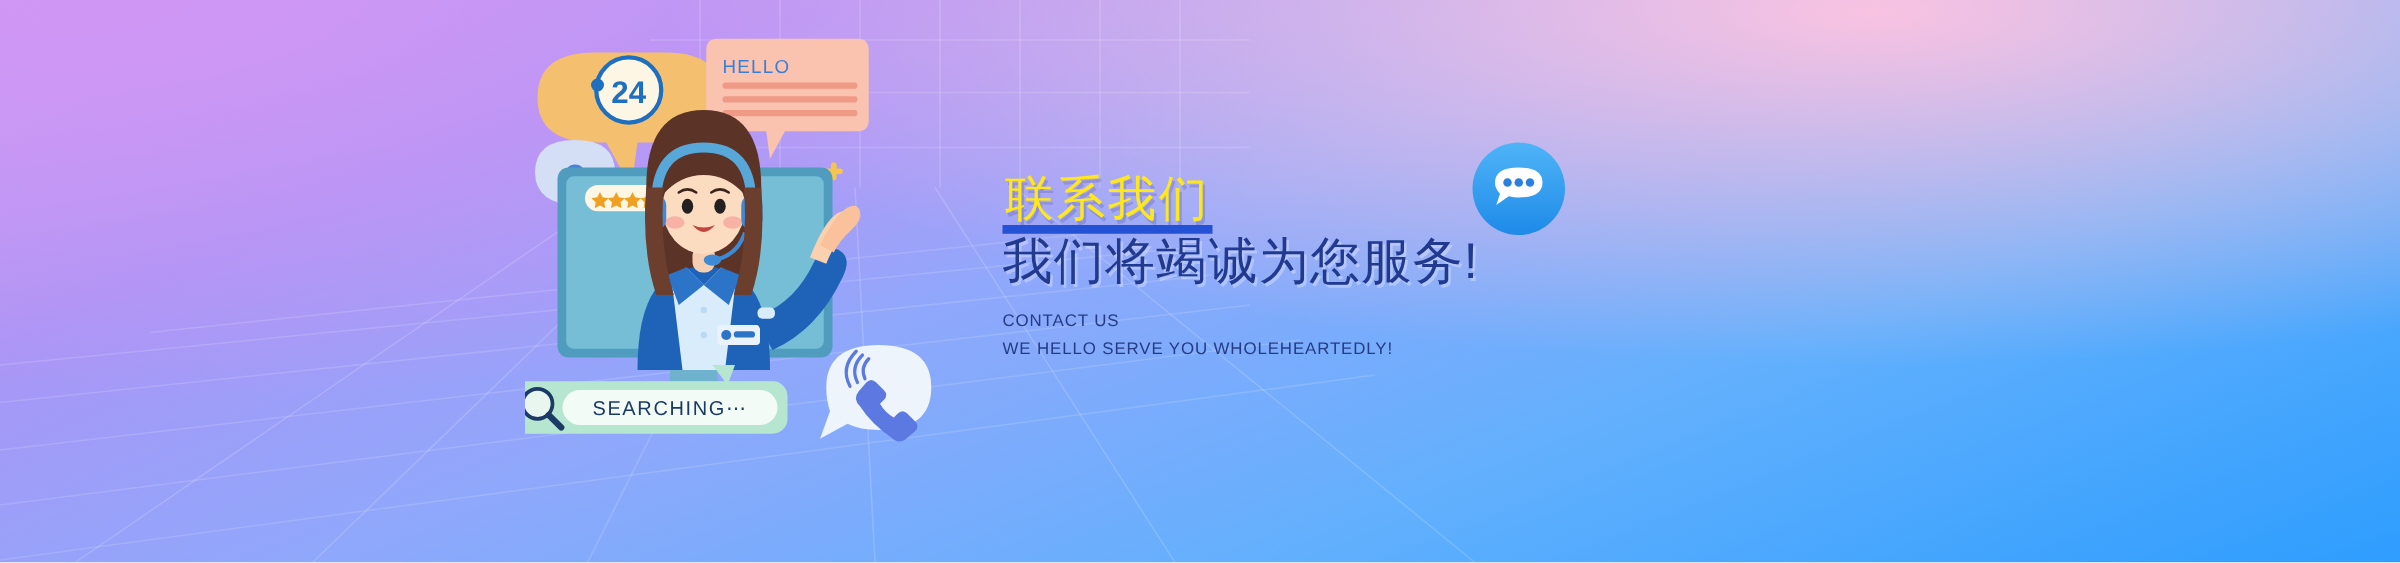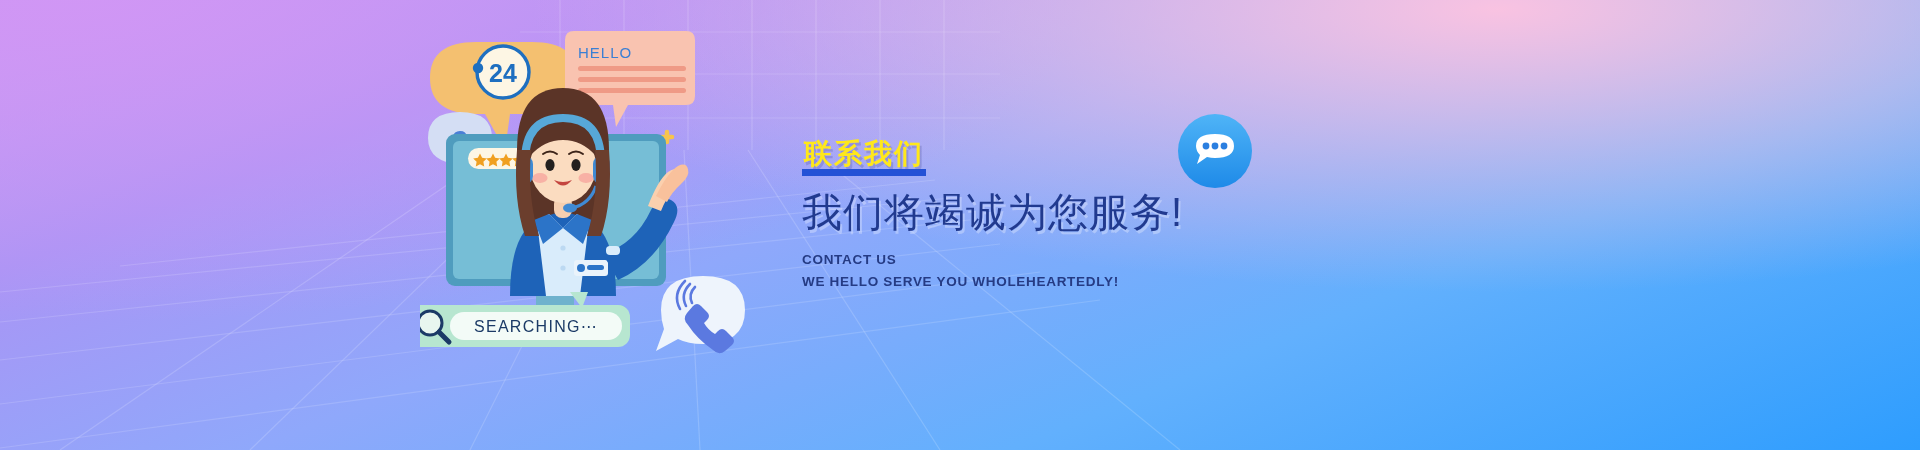--- a/index.html
+++ b/index.html
@@ -23,39 +23,38 @@
 
   
   #illustration{position:absolute;left:420px;top:10px;width:480px;height:430px;}
   #illustration svg{display:block;}
 
   
   #copy{position:absolute;left:802px;top:140px;width:520px;}
 
   .title-cn{
     display:inline-block;position:relative;
-    font-size:28px;font-weight:bold;letter-spacing:2px;line-height:1;
+    font-size:39px;font-weight:normal;letter-spacing:2px;line-height:1;
     color:#ffe81a;
     text-shadow:2px 3px 0 rgba(60,60,130,.22);
     padding:0 2px 8px 2px;
   }
   .title-rule{
     position:absolute;left:0;bottom:0;width:100%;height:7px;
     background:#2451d6;
   }
   .subtitle-cn{
-    margin-top:14px;
     font-size:40px;font-weight:400;letter-spacing:1px;line-height:1.1;
     color:#213a8f;
     text-shadow:2px 3px 0 rgba(255,255,255,.30);
     white-space:nowrap;
   }
   .en-line{
     color:#253b84;font-size:13.5px;letter-spacing:.7px;line-height:1.35;
-    font-weight:700;white-space:nowrap;
+    font-weight:400;white-space:nowrap;
   }
   .en-wrap{margin-top:17px;}
   .en-line + .en-line{margin-top:4px;}
 
   
   #chat-badge{position:absolute;left:1176px;top:112px;width:78px;height:78px;}
 </style>
 </head>
 <body>
 

